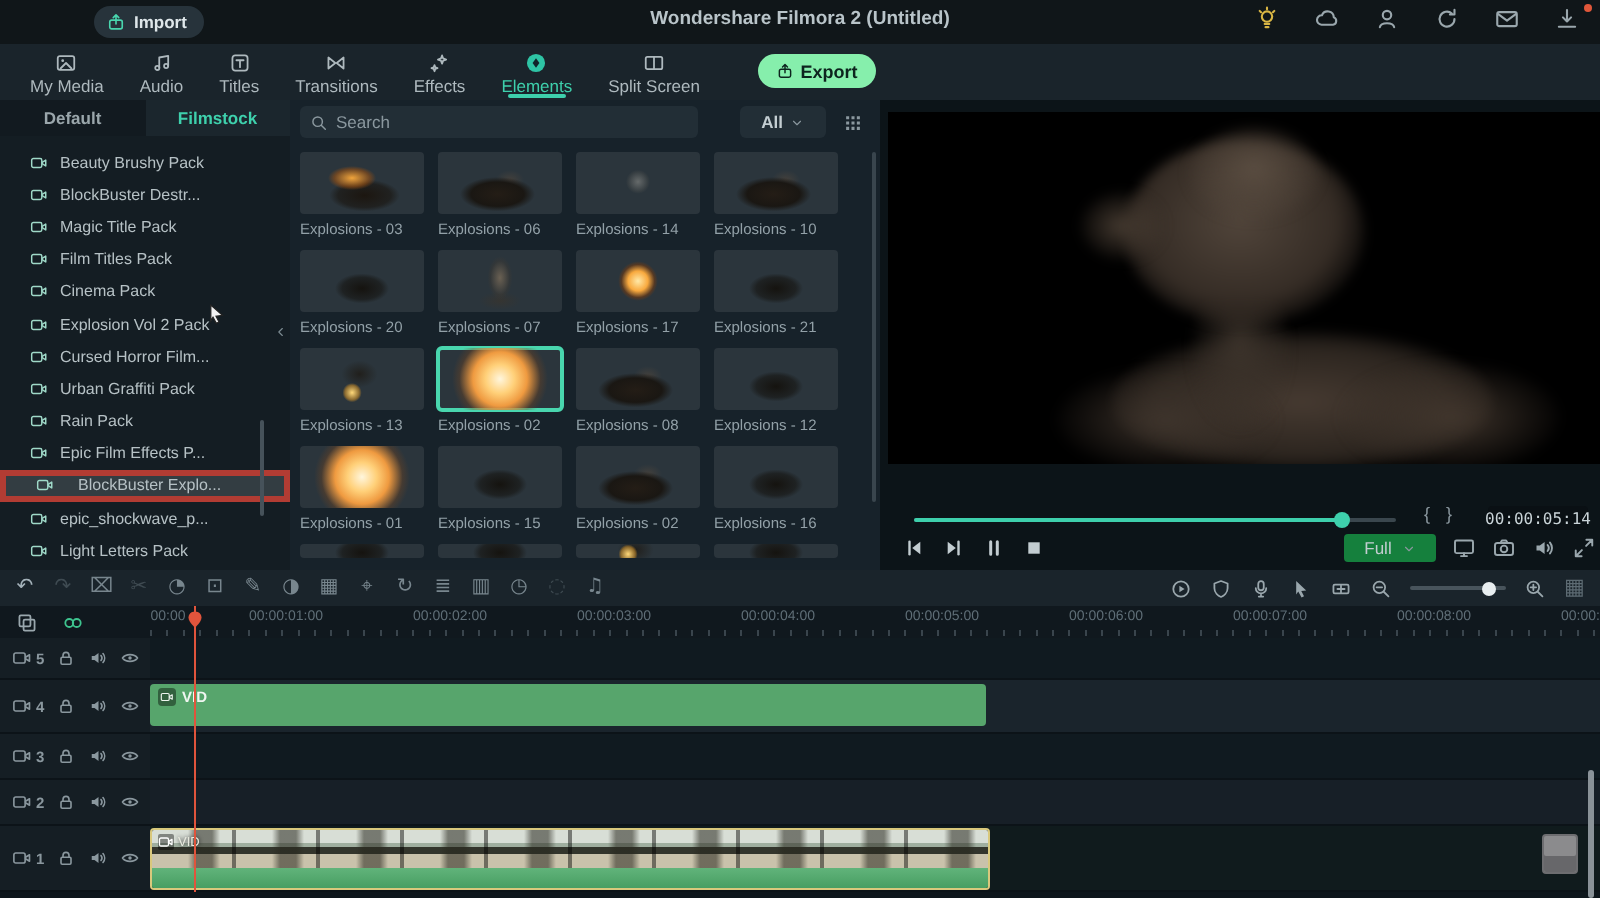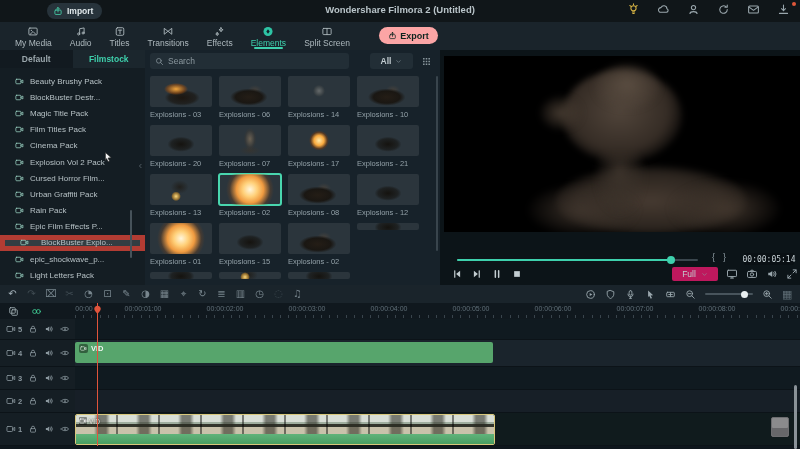--- a/index.html
+++ b/index.html
@@ -26,35 +26,35 @@
   
   .tabbar { position:absolute; left:0; top:22px; width:800px; height:28px; background:#1a242b;
     display:flex; align-items:center; }
   .tab { display:flex; flex-direction:column; align-items:center; justify-content:center;
     height:28px; padding:1px 9px 0; gap:1px; color:#aeb9be; font-size:8.5px; position:relative; }
   .tab .ico { width:12px; height:11px; color:#aeb9be; }
   .tab.active { color:#3ed0ac; }
   .tab.active::after { content:""; position:absolute; bottom:1px; left:12px; right:12px;
     height:2px; background:#3ed0ac; border-radius:1px; }
   .export-btn { position:absolute; left:379px; top:5px; width:59px; height:17px; border-radius:9px;
-    background:#fca5a5; color:#0d241e; font-size:9px; font-weight:bold;
+    background:#86efac; color:#0d241e; font-size:9px; font-weight:bold;
     display:flex; align-items:center; justify-content:center; gap:3px; }
   .export-btn .ico { width:9px; height:9px; color:#0d241e; }
 
   
   .sidebar { position:absolute; left:0; top:50px; width:145px; height:235px; background:#141d23; }
   .side-tabs { display:flex; height:18px; }
   .side-tab { flex:1; display:flex; align-items:center; justify-content:center; font-size:8.5px;
     color:#9aa6ab; background:#121a20; font-weight:bold; }
   .side-tab.active { color:#3ed0ac; background:#1b262d; border-radius:0 0 0 0; }
   .side-list { padding-top:5px; }
   .side-item { display:flex; align-items:center; gap:6px; height:16.2px; padding:0 4px 0 15px;
     font-size:8px; color:#b6c1c5; white-space:nowrap; position:relative; }
   .side-item .ico { width:9px; height:9px; color:#9fd9c8; flex:0 0 auto; }
-  .side-item.selected { background:#333d42; border:5px solid #22c55e;gap:12px; }
+  .side-item.selected { background:#333d42; border:3px solid #22c55e;gap:12px; }
   .side-scroll { position:absolute; right:13px; top:160px; width:2px; height:48px; background:#46525a; border-radius:1px; }
   .collapse-handle { position:absolute; right:1px; top:108px; width:7px; height:16px; color:#7d8b92; }
 
   
   .elements { position:absolute; left:145px; top:50px; width:295px; height:235px; background:#17222a; overflow:hidden; }
   .el-head { position:relative; height:24px; }
   .search-box { position:absolute; left:5px; top:3px; width:199px; height:16px; background:#222e36;
     border-radius:3px; display:flex; align-items:center; padding:0 5px; gap:4px; }
   .search-box .ico { width:9px; height:9px; color:#8b989f; }
   .search-box input { background:transparent; border:none; outline:none; color:#cfd8dc;
@@ -97,21 +97,21 @@
   .seek-track { position:absolute; left:17px; top:7px; width:241px; height:2px; background:#3a464d; border-radius:1px; }
   .seek-fill { height:2px; background:#3ed0ac; border-radius:1px; }
   .seek-thumb { position:absolute; top:-3px; width:8px; height:8px; border-radius:50%; background:#3ed0ac; }
   .mark-btns { position:absolute; left:272px; top:0; display:flex; gap:8px; color:#8b989f; font-size:9px; }
   .timecode { position:absolute; left:304px; top:1px; width:50px; height:12px; background:#0a1014;
     border-radius:2px; color:#c9d3d7; font-size:8px; font-family:"DejaVu Sans Mono",monospace;
     display:flex; align-items:center; justify-content:center; letter-spacing:0; }
   .ctrl-row { position:absolute; left:0; top:216px; width:360px; height:19px; }
   .transport { position:absolute; left:11px; top:2px; display:flex; gap:8px; }
   .transport .ico { width:12px; height:12px; color:#c3cdd1; }
-  .fit-dd { position:absolute; left:232px; top:1px; width:46px; height:14px; background:#be185d;
+  .fit-dd { position:absolute; left:232px; top:1px; width:46px; height:14px; background:#15803d;
     border-radius:2px; display:flex; align-items:center; justify-content:center; gap:5px;
     font-size:8.5px; color:#c3cdd1; }
   .fit-dd .ico { width:7px; height:7px; color:#8b989f; }
   .pv-icons { position:absolute; left:286px; top:2px; display:flex; gap:8px; }
   .pv-icons .ico { width:12px; height:12px; color:#9aa7ad; }
 
   
   .tl-toolbar { position:absolute; left:0; top:285px; width:800px; height:18px; background:#1a242b;
     display:flex; align-items:center; }
   .tl-left { display:flex; gap:8px; padding-left:7px; }
@@ -509,20 +509,24 @@
         </div>
         <div class="el-card">
           <div class="el-thumb v-dark"></div>
           <div class="el-label">Explosions - 15</div>
         </div>
         <div class="el-card">
           <div class="el-thumb v-smoke"></div>
           <div class="el-label">Explosions - 02</div>
         </div>
         <div class="el-card">
+          <div class="el-thumb v-dark"></div>
+          <div class="el-label">Explosions - 16</div>
+        </div>
+        <div class="el-card">
           <div class="el-thumb v-dark" style="height: 7px;"></div>
         </div>
         <div class="el-card">
           <div class="el-thumb v-dark" style="height: 7px;"></div>
         </div>
         <div class="el-card">
           <div class="el-thumb v-flash" style="height: 7px;"></div>
         </div>
         <div class="el-card">
           <div class="el-thumb v-dark" style="height: 7px;"></div>

